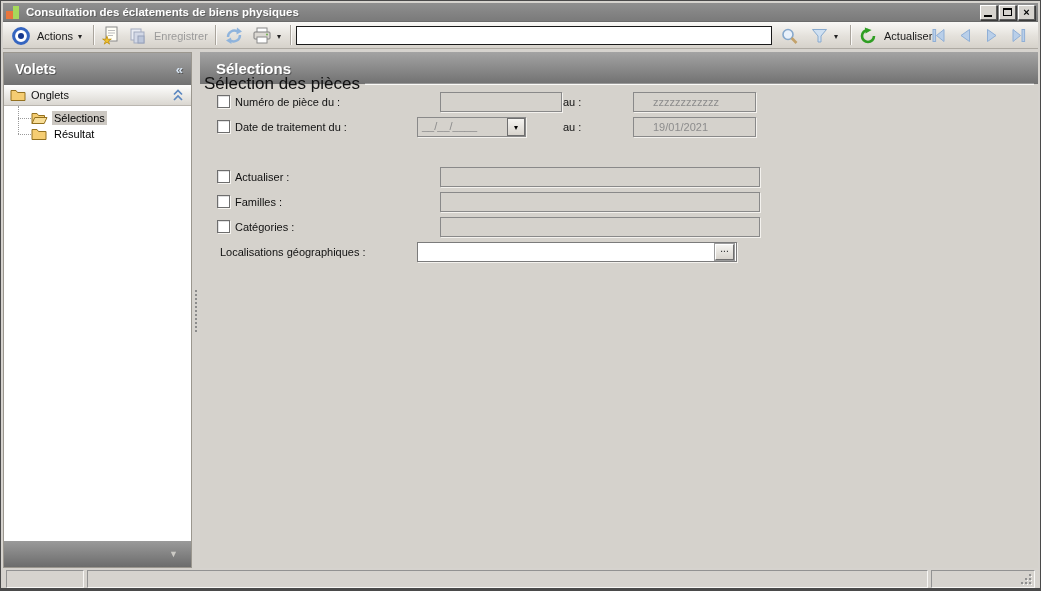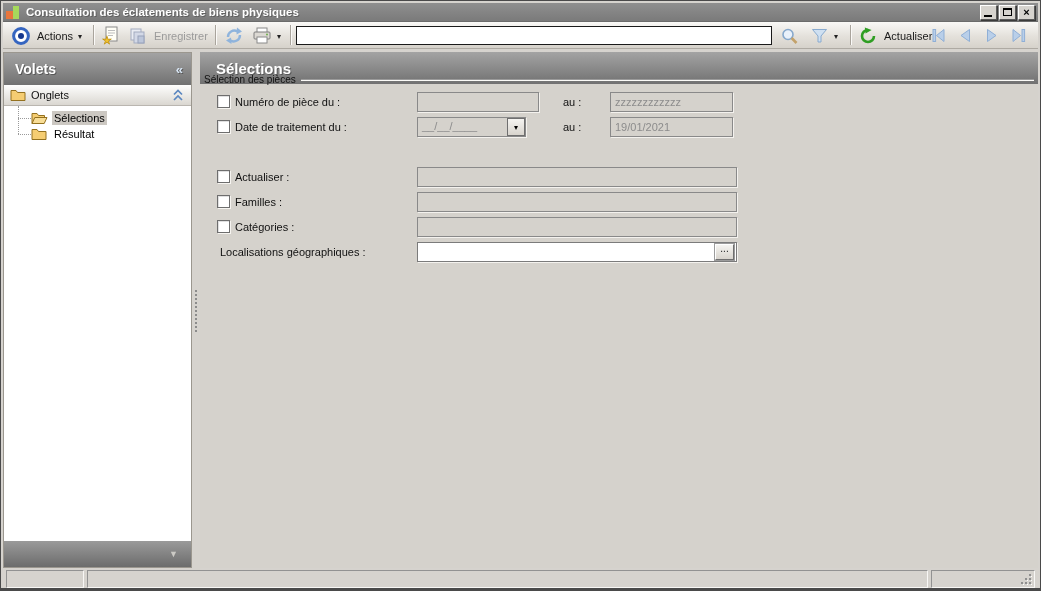--- a/index.html
+++ b/index.html
@@ -76,29 +76,29 @@
     display:flex;align-items:center;
   }
   .sidebar-bottom .chev-down{margin-left:auto;margin-right:13px;color:#cccac5;font-size:9px;cursor:default;}
   .splitter{position:absolute;left:189px;top:0;width:8px;height:516px;background:#d6d3ce;}
   .splitter .grip{position:absolute;left:3px;top:238px;width:2px;height:44px;
     background-image:repeating-linear-gradient(#8c8c8c 0 2px, transparent 2px 4px);}
   .main{position:absolute;left:197px;top:0;right:0;height:516px;background:#d5d2cc;}
   .main .panel-header{font-size:15px;padding-left:16px;}
   .content{position:absolute;left:0;top:20px;right:0;bottom:0;}
   .legend-row{position:absolute;left:4px;right:4px;top:2px;display:flex;align-items:center;gap:5px;}
-  .legend-row .legend-text{font-size:10px;color:#111;flex:none;}
+  .legend-row .legend-text{font-size:17px;color:#111;flex:none;}
   .legend-row .groove{flex:1;height:2px;border-top:1px solid #9a9a9a;border-bottom:1px solid #fbfaf7;}
   .frow{position:absolute;left:0;right:0;height:20px;font-size:11px;}
   .cb{position:absolute;left:17px;top:3px;width:13px;height:13px;background:#fff;
     border:1px solid #6e6e6e;box-shadow:inset 1px 1px 0 rgba(0,0,0,.12),1px 1px 0 #f6f4f0;cursor:default;}
   .flabel{position:absolute;left:35px;top:4px;color:#111;white-space:nowrap;text-align:right;}
   .field{position:absolute;top:0;height:20px;background:#d5d2cc;
     border:1px solid #898989;box-shadow:1px 1px 0 #f4f2ee;
-    color:#8c8c8c;font-size:11px;line-height:18px;padding:0 4px;overflow:hidden;}
+    color:#8c8c8c;font-size:11px;line-height:18px;padding:0 19px;overflow:hidden;margin-left:23px;}
   .f-from{left:217px;width:122px;}
   .au-label{position:absolute;left:363px;top:4px;color:#111;}
   .f-to{left:410px;width:123px;}
   .f-wide{left:217px;width:320px;}
   .combo{position:absolute;left:217px;top:0;width:109px;height:20px;background:#d5d2cc;
     border:1px solid #898989;box-shadow:1px 1px 0 #f4f2ee;}
   .combo .cval{position:absolute;left:4px;top:2px;color:#8c8c8c;font-size:11px;}
   .combo .cbtn{position:absolute;right:0;top:0;bottom:0;width:18px;
     background:linear-gradient(#f5f4f1,#d8d4cd);border:1px solid #6f6f6f;
     display:flex;align-items:center;justify-content:center;font-size:8px;color:#000;cursor:default;}

